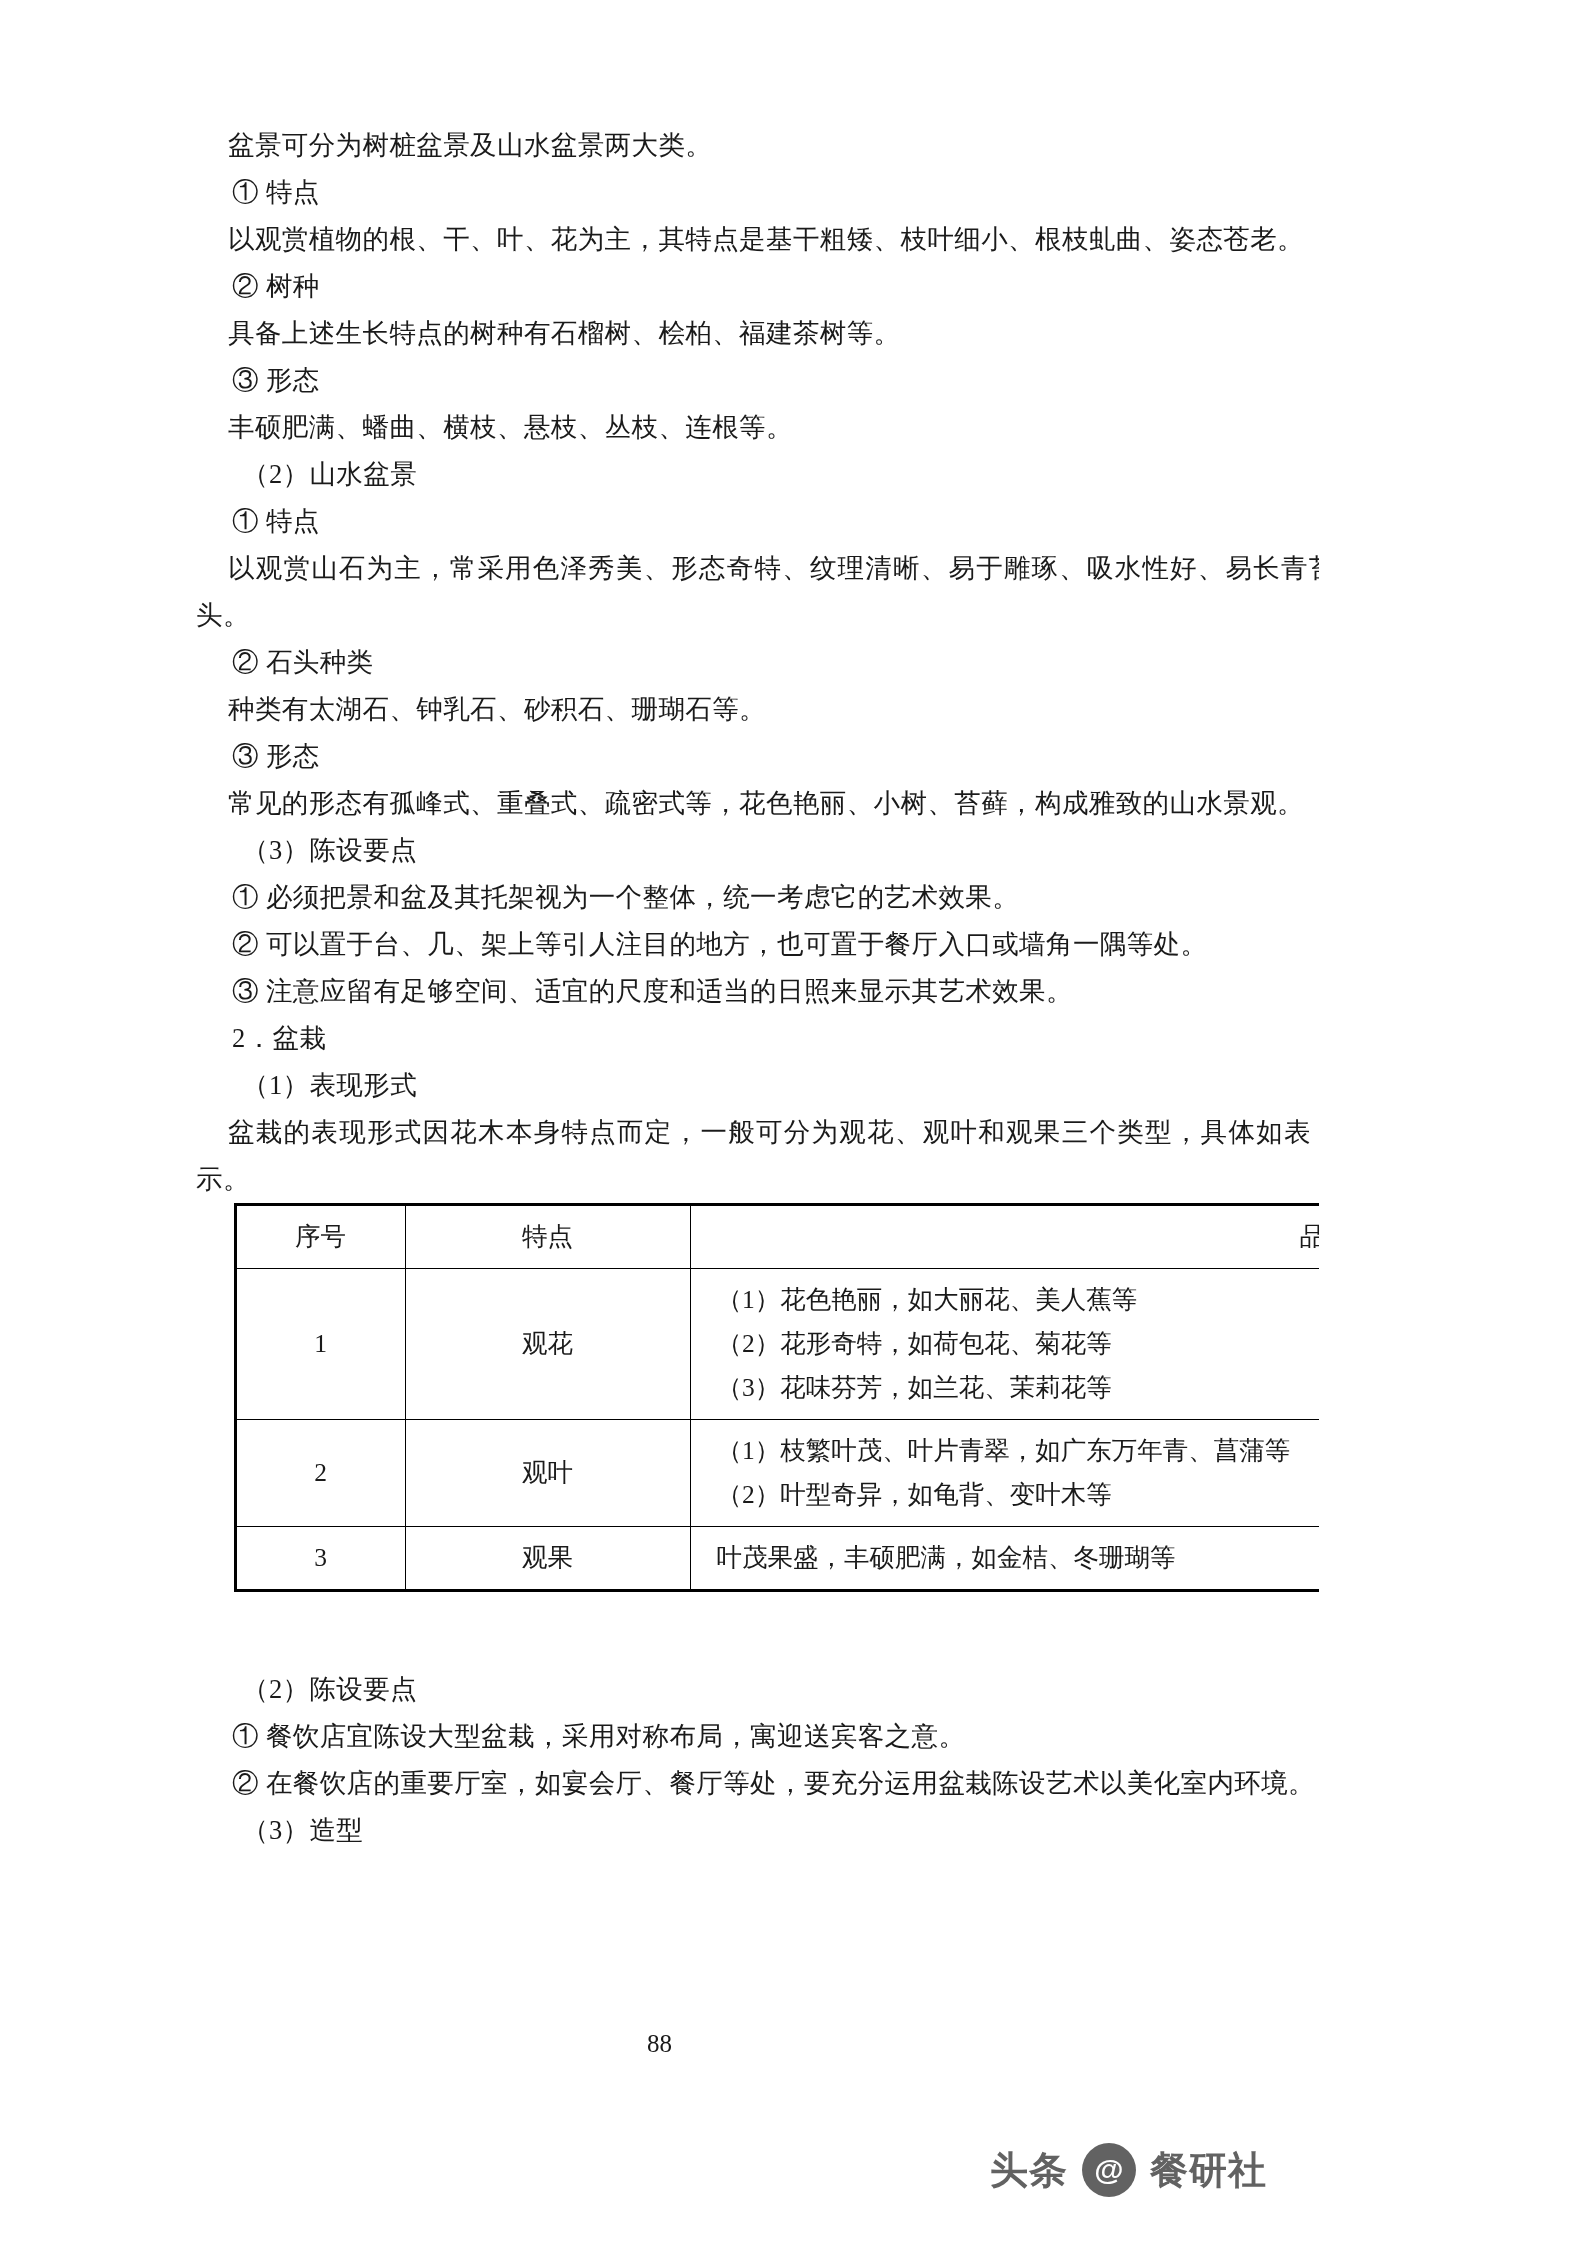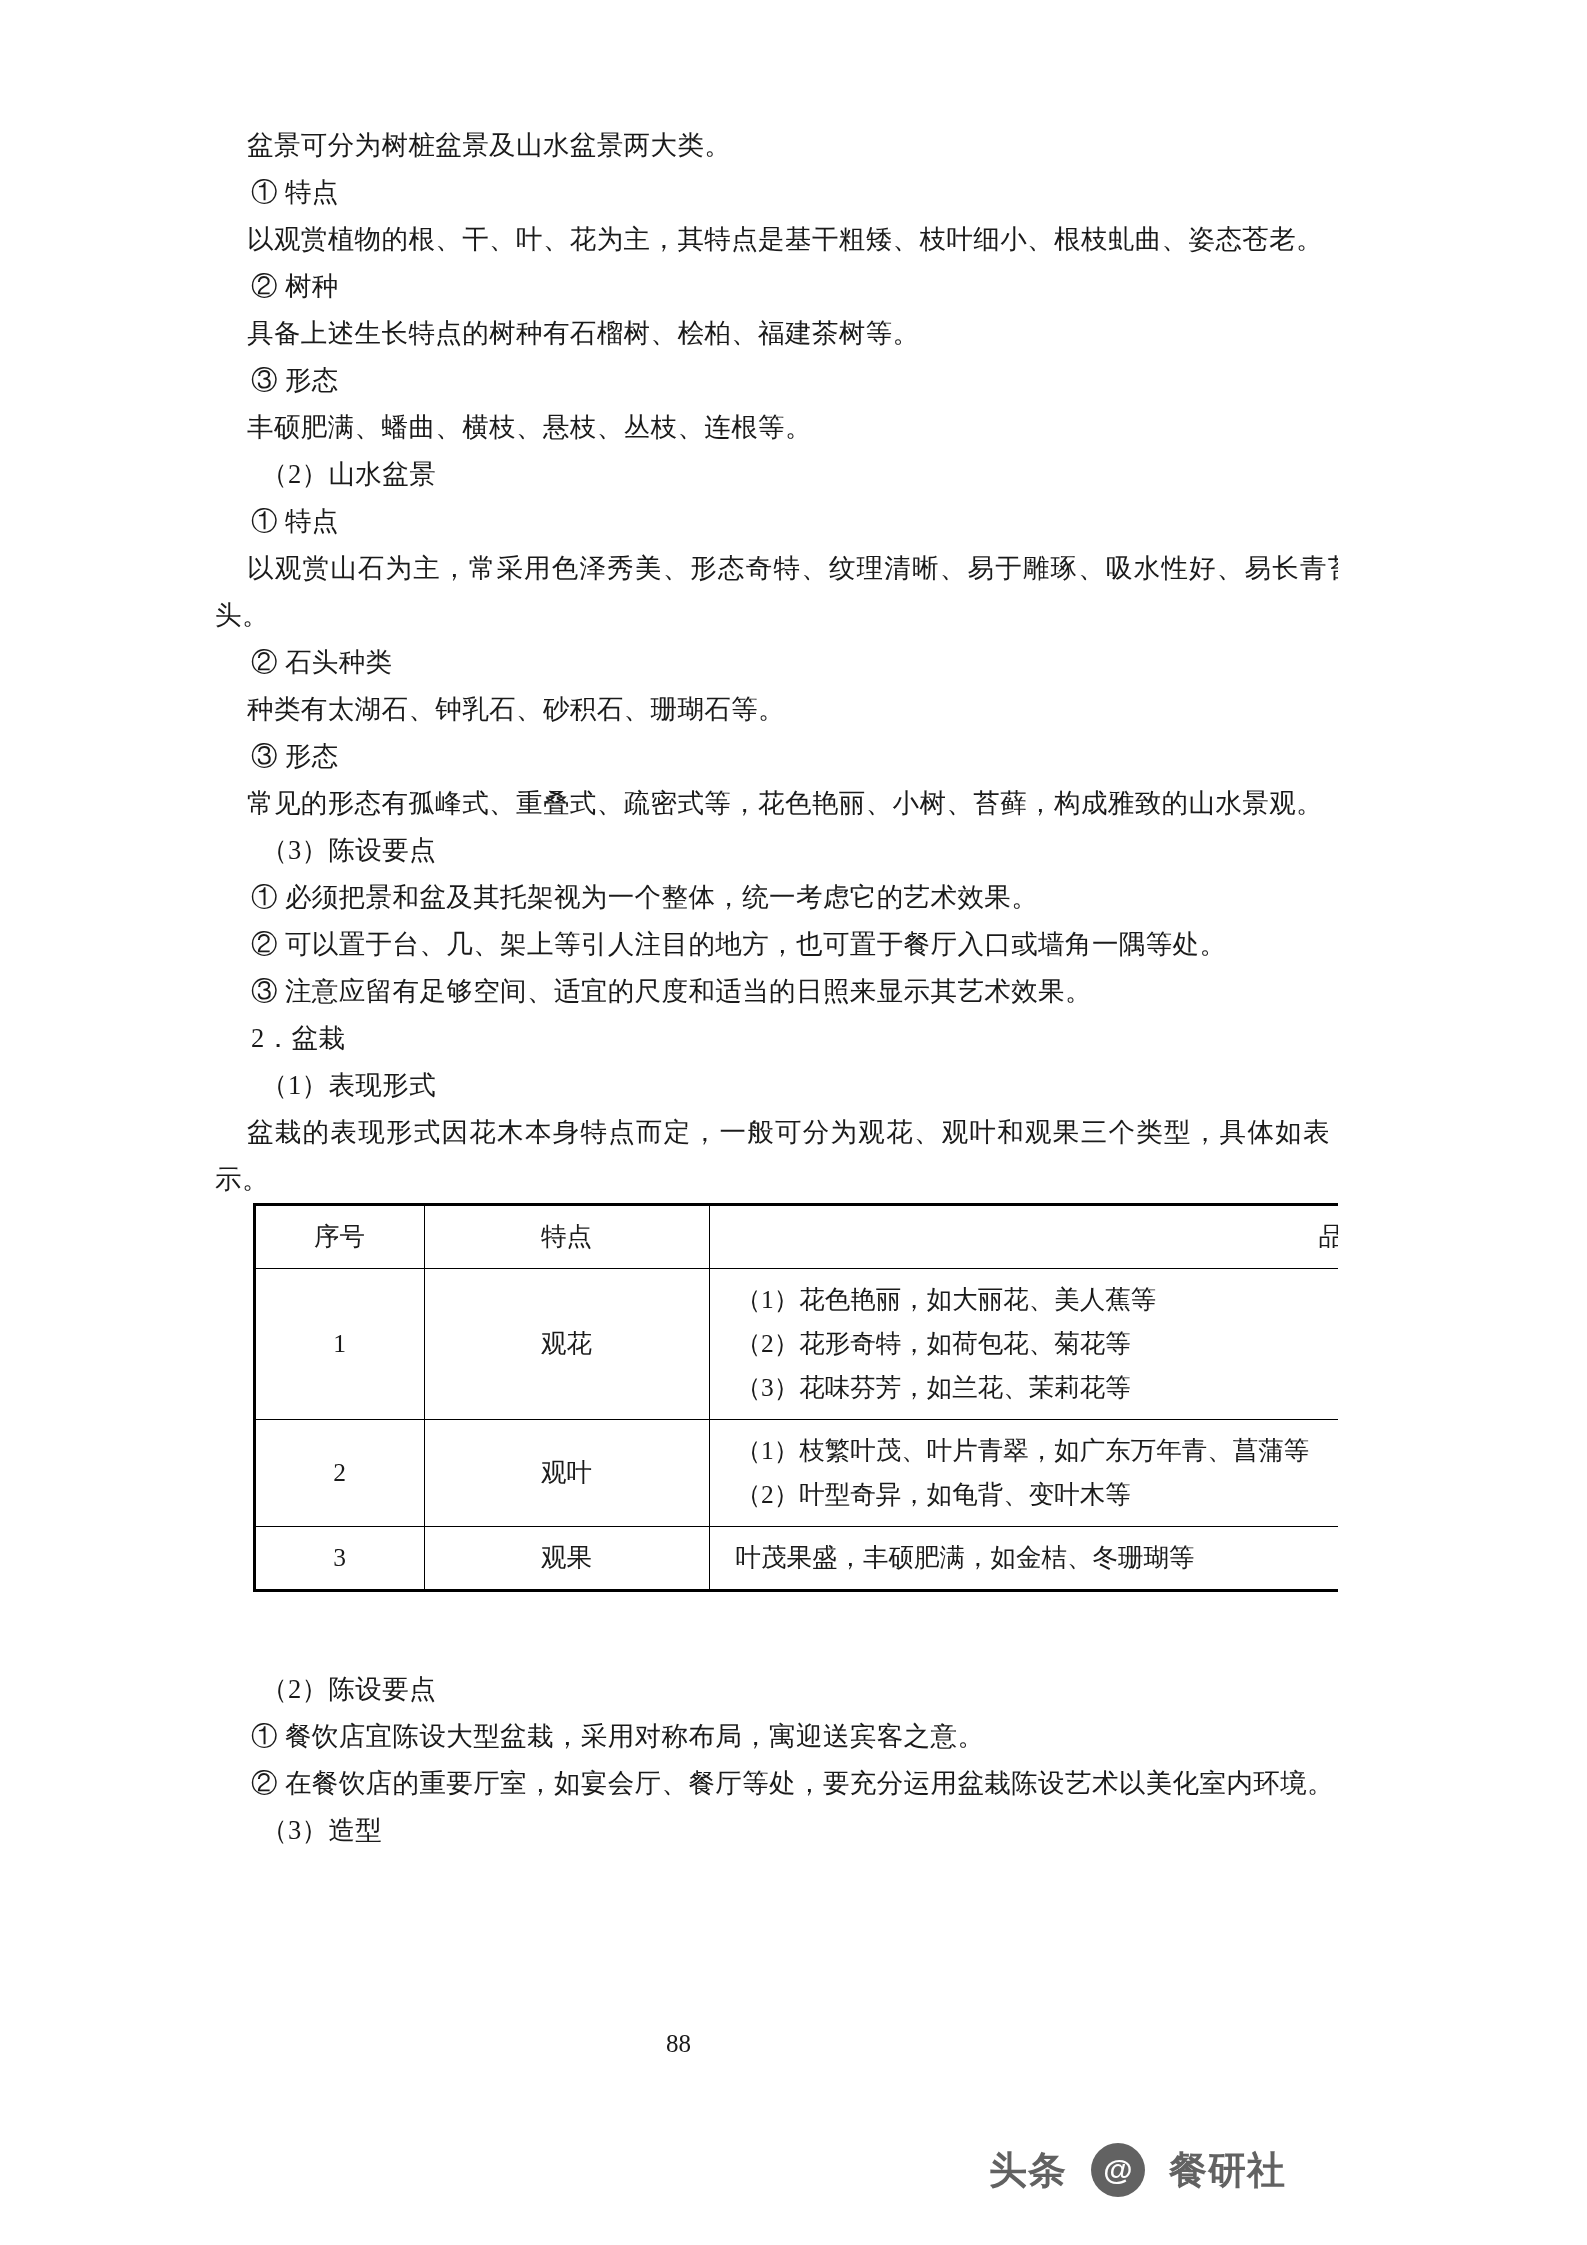--- a/index.html
+++ b/index.html
@@ -8,21 +8,20 @@
     background: #ffffff;
   }
   .page {
     position: relative;
     width: 1319px;
     height: 2245px;
     background: #ffffff;
     font-family: "Liberation Serif", "DejaVu Serif", serif;
     color: #1a1a1a;
     overflow: hidden;
-    margin-left: 19px;
   }
   .content {
     position: absolute;
     left: 196px;
     top: 122px;
     width: 1195px;
   }
   
   .para {
     font-size: 26.5px;
@@ -86,21 +85,21 @@
     font-family: "Liberation Serif", serif;
   }
 
   
   .watermark {
     position: absolute;
     right: 52px;
     bottom: 48px;
     display: flex;
     align-items: center;
-    gap: 24px;
+    gap: 14px;
     opacity: 0.92;
   }
   .wm-text {
     font-size: 38px;
     font-weight: bold;
     color: #555555;
     font-family: "Liberation Sans", sans-serif;
     letter-spacing: 1px;
   }
   .wm-badge {

